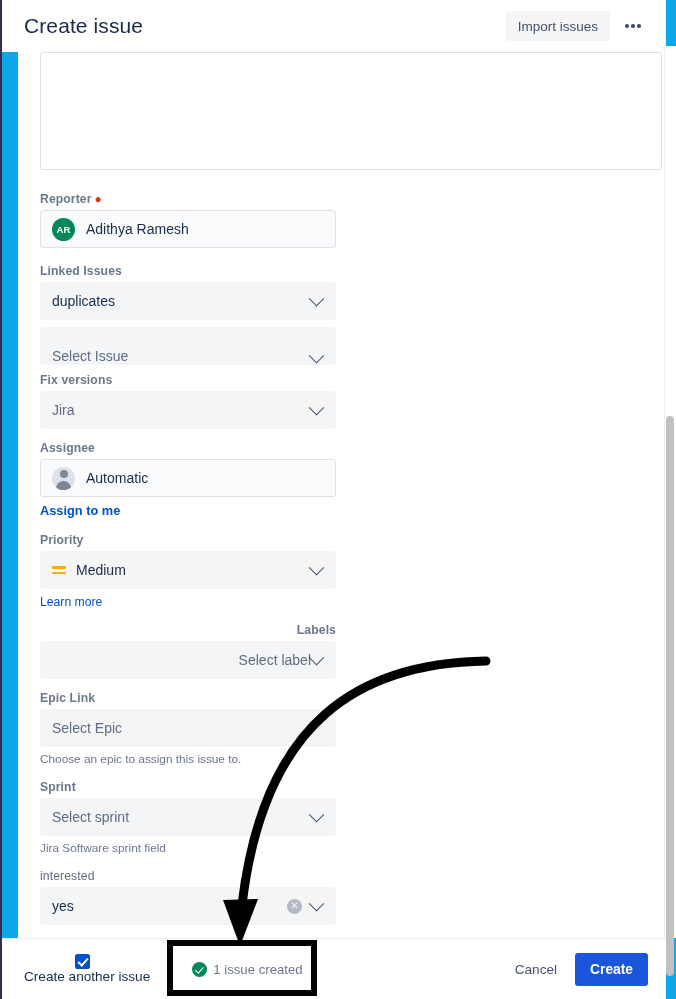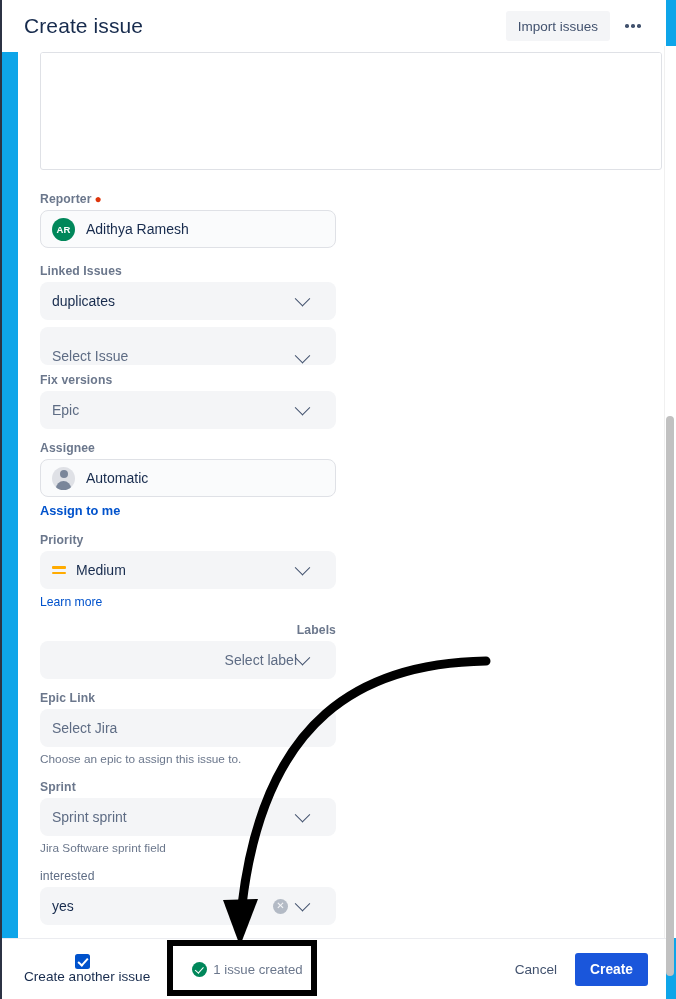--- a/index.html
+++ b/index.html
@@ -68,23 +68,23 @@
   
   .field { position: absolute; left: 22px; width: 296px; }
   .field-label {
     font-size: 12.2px; color: #6b778c; font-weight: 600;
     margin-bottom: 4px; letter-spacing: .1px;
   }
   .field-label.lc { font-weight: 400; color: #5e6c84; }
   .req { color: #de350b; margin-left: 3px; font-size: 12px; }
 
   .control {
-    height: 38px; border-radius: 8px;
+    height: 38px; border-radius: 3px;
     display: flex; align-items: center;
-    padding: 0 24px 0 11px;
+    padding: 0 10px 0 11px;
     font-size: 14px; cursor: pointer;
     position: relative;
   }
   .control.filled { background: #fafbfc; border: 1px solid #dfe1e6; }
   .control.flat   { background: #f4f5f7; border: 1px solid transparent; }
   .control .val   { color: #172b4d; flex: 1; }
   .control .ph    { color: #5e6c84; flex: 1; }
 
   .chev {
     width: 11px; height: 11px; flex: none;
@@ -251,21 +251,21 @@
       </div>
       <div class="control flat" style="margin-top:7px;align-items:flex-end;">
         <span class="ph">Select Issue</span>
         <span class="chev"></span>
       </div>
     </div>
 
     <div class="field" style="top:321px;">
       <div class="field-label">Fix versions</div>
       <div class="control flat">
-        <span class="ph">Epic</span>
+        <span class="ph">Jira</span>
         <span class="chev"></span>
       </div>
     </div>
 
     <div class="field" style="top:389px;">
       <div class="field-label">Assignee</div>
       <div class="control filled">
         <span class="avatar gray"></span>
         <span class="val">Automatic</span>
       </div>
@@ -289,29 +289,29 @@
       <div class="field-label">Labels</div>
       <div class="control flat">
         <span class="ph">Select label</span>
         <span class="chev"></span>
       </div>
     </div>
 
     <div class="field" style="top:639px;">
       <div class="field-label">Epic Link</div>
       <div class="control flat">
-        <span class="ph">Select Jira</span>
+        <span class="ph">Select Epic</span>
       </div>
       <div class="helper">Choose an epic to assign this issue to.</div>
     </div>
 
     <div class="field" style="top:728px;">
       <div class="field-label">Sprint</div>
       <div class="control flat">
-        <span class="ph">Sprint sprint</span>
+        <span class="ph">Select sprint</span>
         <span class="chev"></span>
       </div>
       <div class="helper">Jira Software sprint field</div>
     </div>
 
     <div class="field" style="top:817px;">
       <div class="field-label lc">interested</div>
       <div class="control flat">
         <span class="val">yes</span>
         <span class="clear-ico">✕</span>

